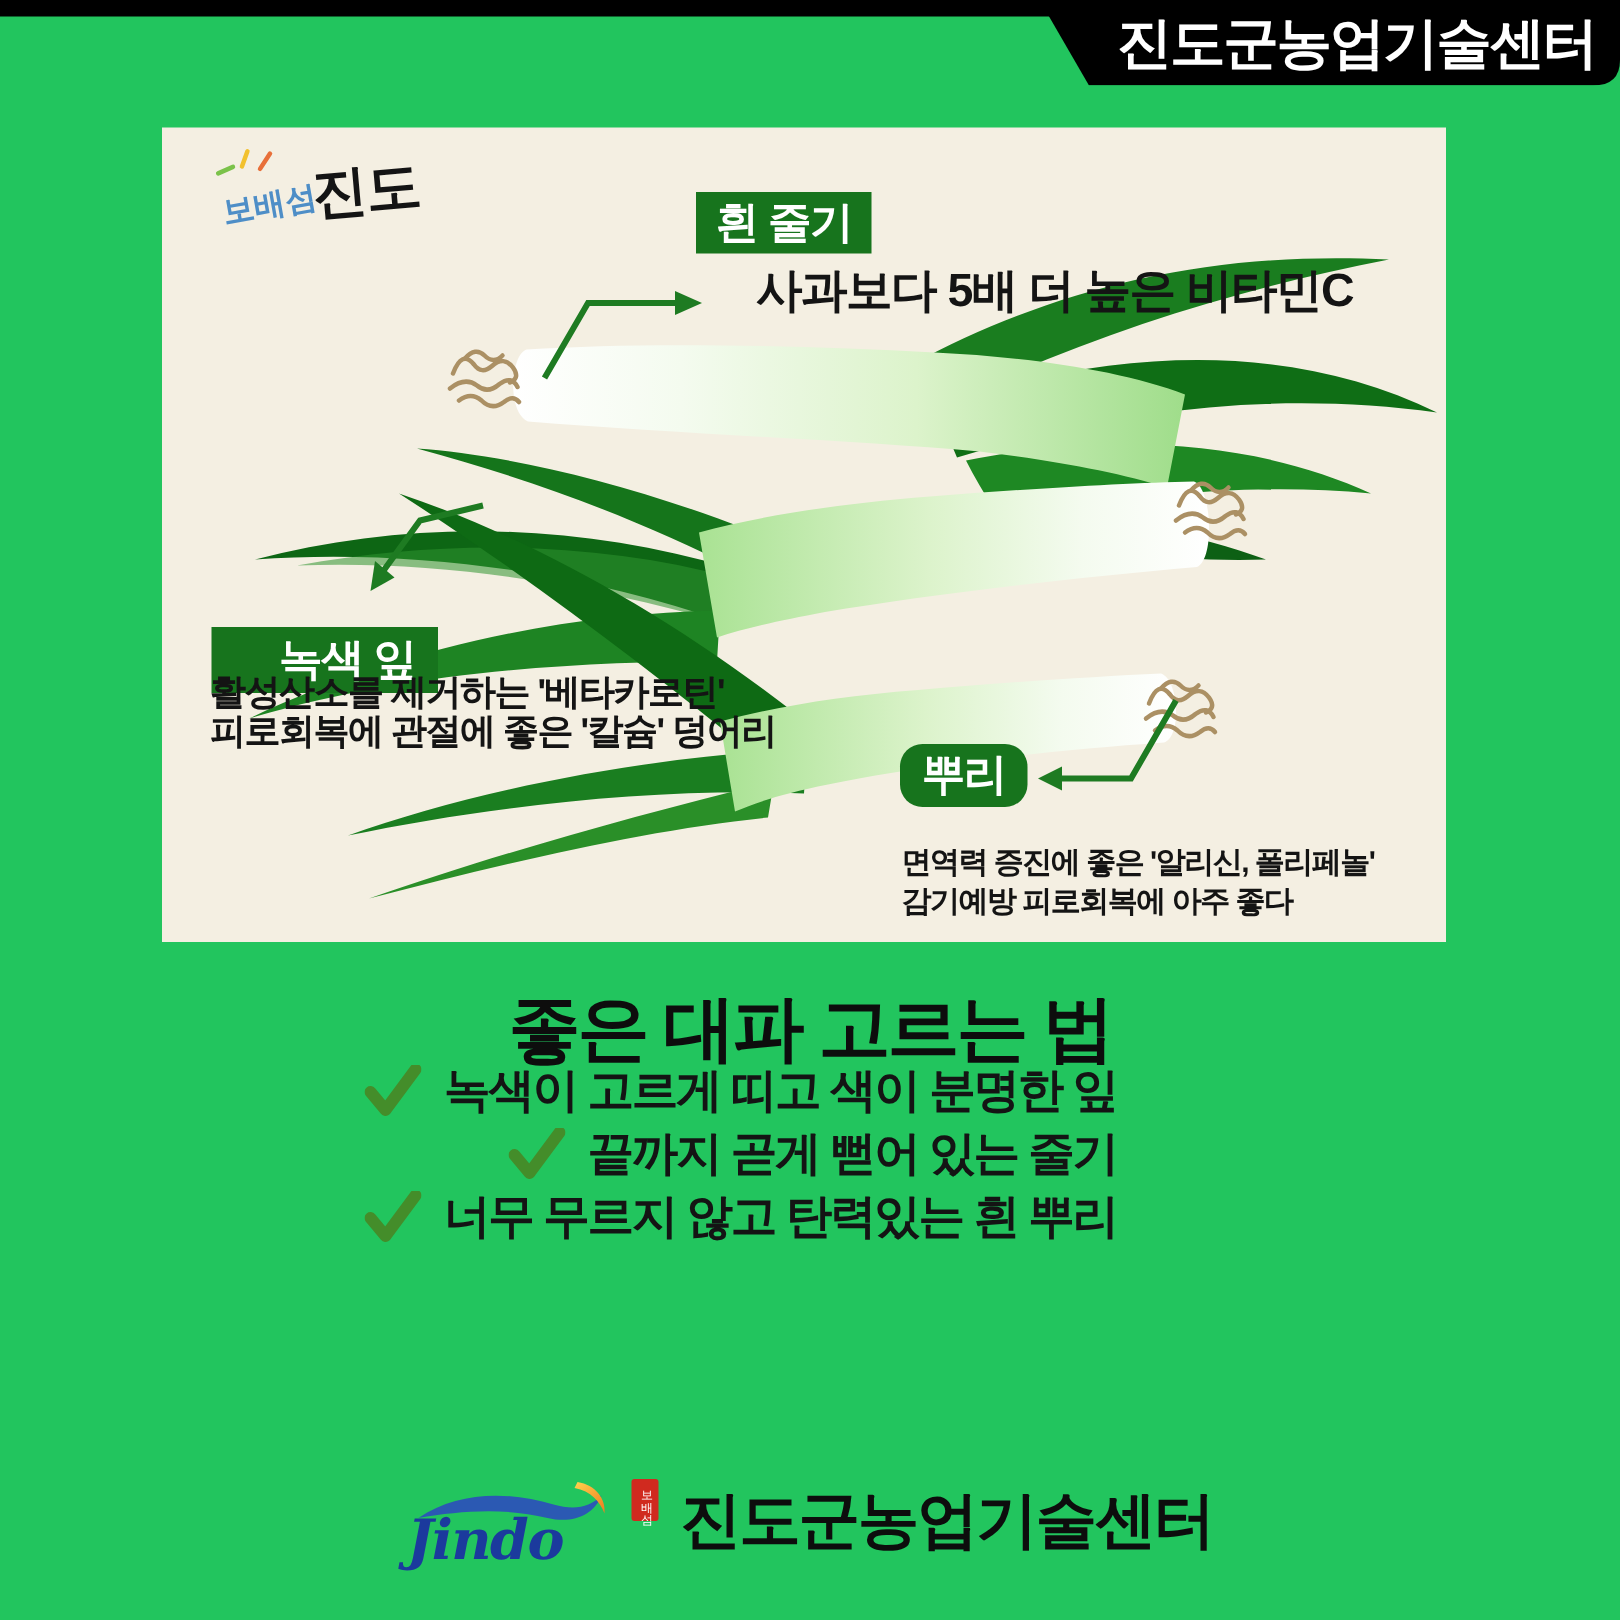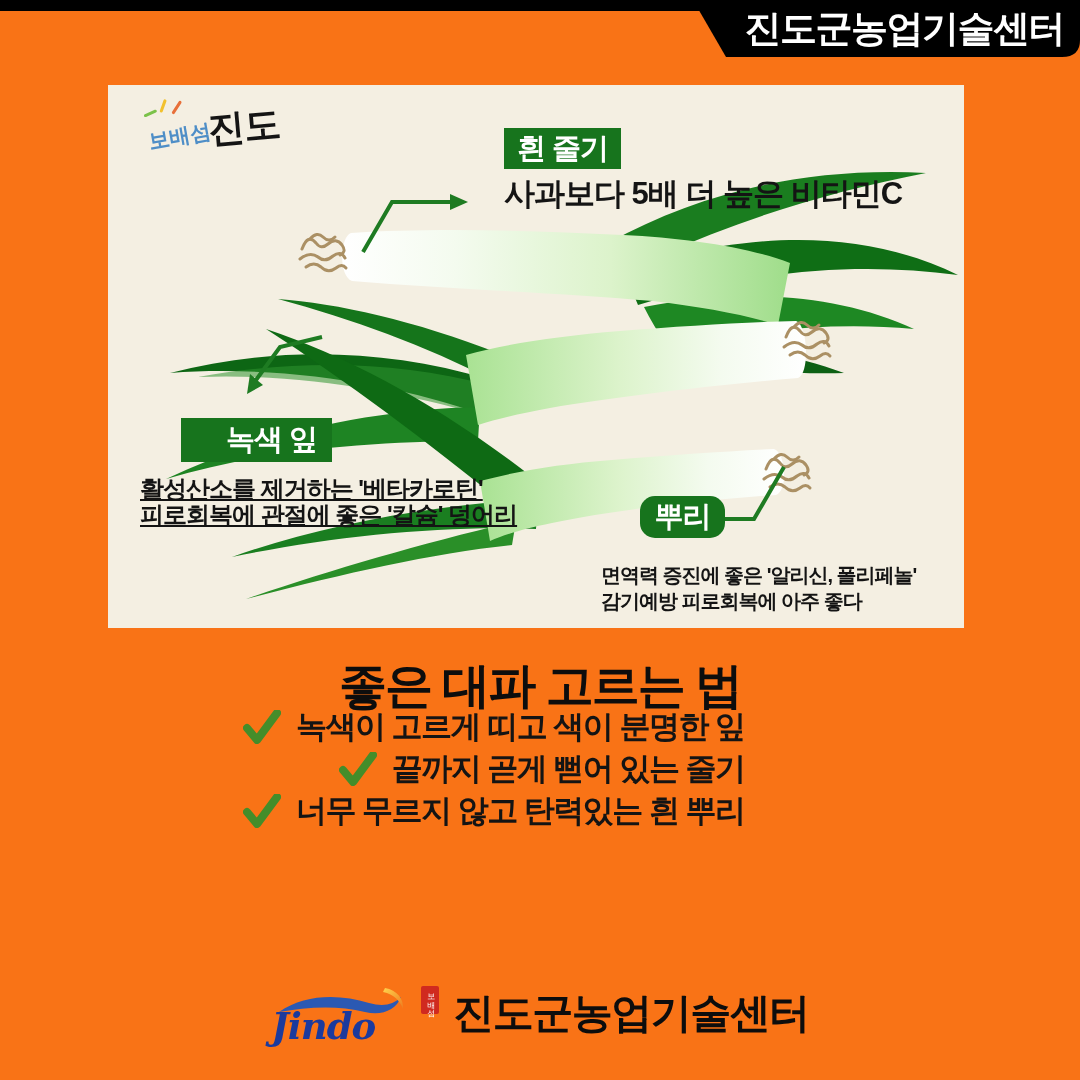--- a/index.html
+++ b/index.html
@@ -1,17 +1,17 @@
 <!DOCTYPE html>
 <html><head>
 <meta charset="utf-8">
 <style>
   html,body{margin:0;padding:0;background:#ffffff;}
   .stage{
-    position:relative;width:1080px;height:1080px;background:#f97316;overflow:hidden;
+    position:relative;width:1080px;height:1080px;background:#22c55e;overflow:hidden;
     font-family:"Liberation Sans", sans-serif;
   }
   
   .top-bar{position:absolute;left:0;top:0;width:1080px;height:11px;background:#000;}
   .banner{
     position:absolute;top:0;right:0;width:400px;height:57px;background:#000;
     clip-path:path("M13,0 L400,0 L400,40 Q400,57 382,57 L46,57 Z");
     display:flex;align-items:center;justify-content:flex-end;box-sizing:border-box;
     padding-right:16px;
   }
@@ -22,28 +22,28 @@
   .overlay-arrows{position:absolute;left:0;top:0;z-index:3;pointer-events:none;}
   
   .script-logo{position:absolute;left:26px;top:10px;width:170px;height:70px;z-index:2;transform:rotate(-2deg);}
   .script-ticks{position:absolute;left:10px;top:2px;}
   .script-island{position:absolute;left:14px;top:26px;font-size:21px;font-weight:700;color:#4e8ec7;transform:rotate(-8deg);letter-spacing:0px;}
   .script-name{position:absolute;left:74px;top:8px;font-size:37px;font-weight:800;color:#141414;transform:rotate(-3deg);letter-spacing:-1px;}
   
   .glabel{
     position:absolute;z-index:4;background:#17741d;color:#ffffff;
     display:flex;align-items:center;justify-content:center;
-    font-weight:800;font-size:29px;letter-spacing:-1px;margin-left:40px;
+    font-weight:800;font-size:29px;letter-spacing:-1px;
   }
   .lbl-stem{left:356px;top:43px;width:117px;height:41px;}
   .lbl-leaf{left:33px;top:333px;width:121px;height:44px;padding-left:30px;}
   .lbl-root{left:492px;top:411px;width:85px;height:42px;border-radius:15px;}
   .gdesc{position:absolute;z-index:4;color:#141414;font-weight:700;letter-spacing:-1px;line-height:26px;}
   .desc-stem{left:356px;top:96px;font-size:31px;margin-left:40px;}
-  .desc-leaf{left:32px;top:391px;font-size:24px;text-decoration:underline;}
+  .desc-leaf{left:32px;top:364px;font-size:24px;}
   .desc-root{left:493px;top:477px;font-size:20px;}
   
   .guide-title{
     position:absolute;left:0;top:654px;width:1080px;text-align:center;z-index:2;
     font-size:48px;font-weight:900;color:#0d0d0d;letter-spacing:-2px;
   }
   .check-list{position:absolute;left:243px;top:706px;display:flex;flex-direction:column;align-items:flex-end;}
   .check-item{display:flex;align-items:center;gap:15px;}
   .check-icon{flex:0 0 auto;}
   .check-label{font-size:31px;font-weight:600;color:#141414;letter-spacing:-1.5px;white-space:nowrap;}

